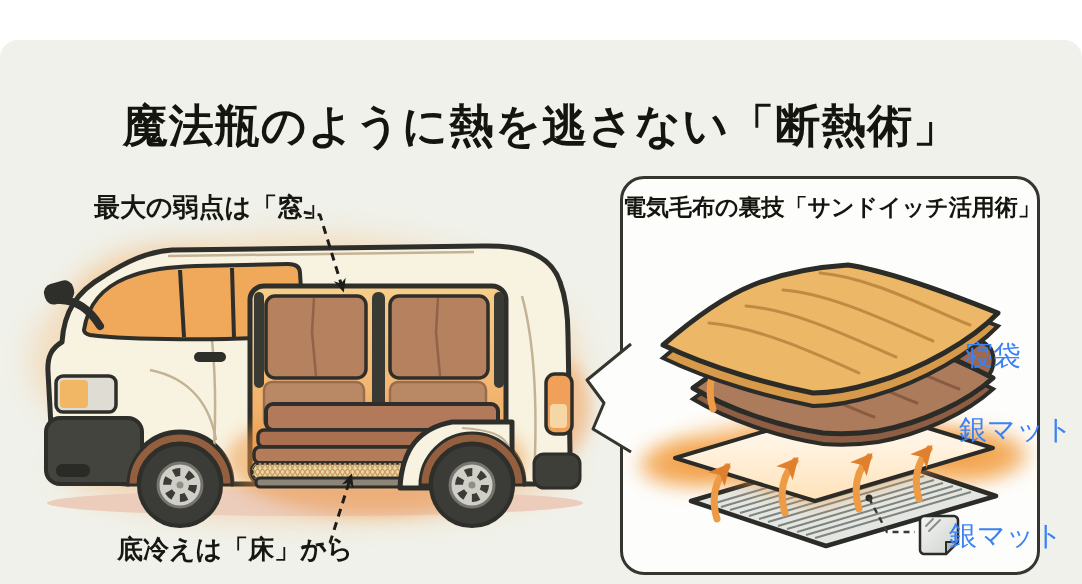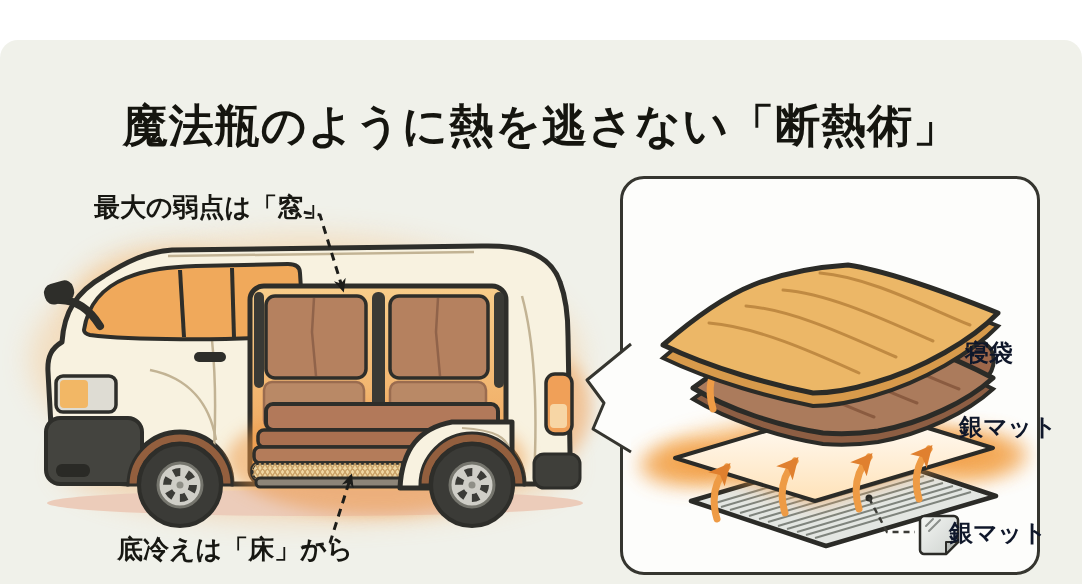--- a/index.html
+++ b/index.html
@@ -8,21 +8,21 @@
                 font-size:45px; font-weight:900; color:#15150f; letter-spacing:1px; }
   .art { position:absolute; left:0; top:0; z-index:1; }
   .ann { position:absolute; font-size:26px; font-weight:800; color:#171712; z-index:5; white-space:nowrap; }
   .ann-window { left:94px; top:150px; }
   .ann-floor  { left:117px; top:492px; }
   .panel { position:absolute; left:620px; top:136px; width:420px; height:399px;
            background:#fdfdfb; border:3px solid #35352f; border-radius:24px; box-sizing:border-box; z-index:2; }
   .panel-title { position:absolute; top:13px; left:0; right:0; text-align:center;
                  font-size:23px; font-weight:800; color:#15150f; white-space:nowrap; }
   .panel-art { position:absolute; left:0; top:0; width:414px; height:393px; }
-  .layer-label { position:absolute; font-size:24px; font-weight:700; color:#0f172a; white-space:nowrap; }
+  .layer-label { position:absolute; font-size:28px; font-weight:400; color:#3b82f6; white-space:nowrap; }
   .label-sleeping-bag    { left:342px; top:158px; }
   .label-electric-blanket{ left:336px; top:232px; }
   .label-silver-mat      { left:326px; top:338px;text-align:right; }
   .tail { position:absolute; left:575px; top:288px; z-index:3; }
 </style>
 </head>
 <body>
 
 <div class="stage">
 
@@ -136,20 +136,21 @@
 
     <path d="M290,170 L320,175 L343,250" fill="none" stroke="#1d1d1a" stroke-width="3" stroke-dasharray="8 6" marker-end="url(#ah)"></path>
     <path d="M302,507 L330,503 L351,436" fill="none" stroke="#1d1d1a" stroke-width="3" stroke-dasharray="8 6" marker-end="url(#ah)"></path>
   </svg>
 
   <h1 class="main-title">魔法瓶のように熱を逃さない「断熱術」</h1>
   <div class="ann ann-floor">底冷えは「床」から</div>
   <div class="ann ann-window">最大の弱点は「窓」</div>
 
   <div class="panel">
+    <div class="panel-title">電気毛布の裏技「サンドイッチ活用術」</div>
 
     <svg class="panel-art" viewBox="0 0 414 393" aria-hidden="true">
       <defs>
         <filter id="pb" x="-60%" y="-60%" width="220%" height="220%">
             <feGaussianBlur stdDeviation="10"></feGaussianBlur>
           </filter>
         <linearGradient id="sheetGrad" x1="0" y1="0" x2="0" y2="1">
           <stop offset="0" stop-color="#ffffff"></stop>
             <stop offset="1" stop-color="#ffe2b8"></stop>
         </linearGradient>

